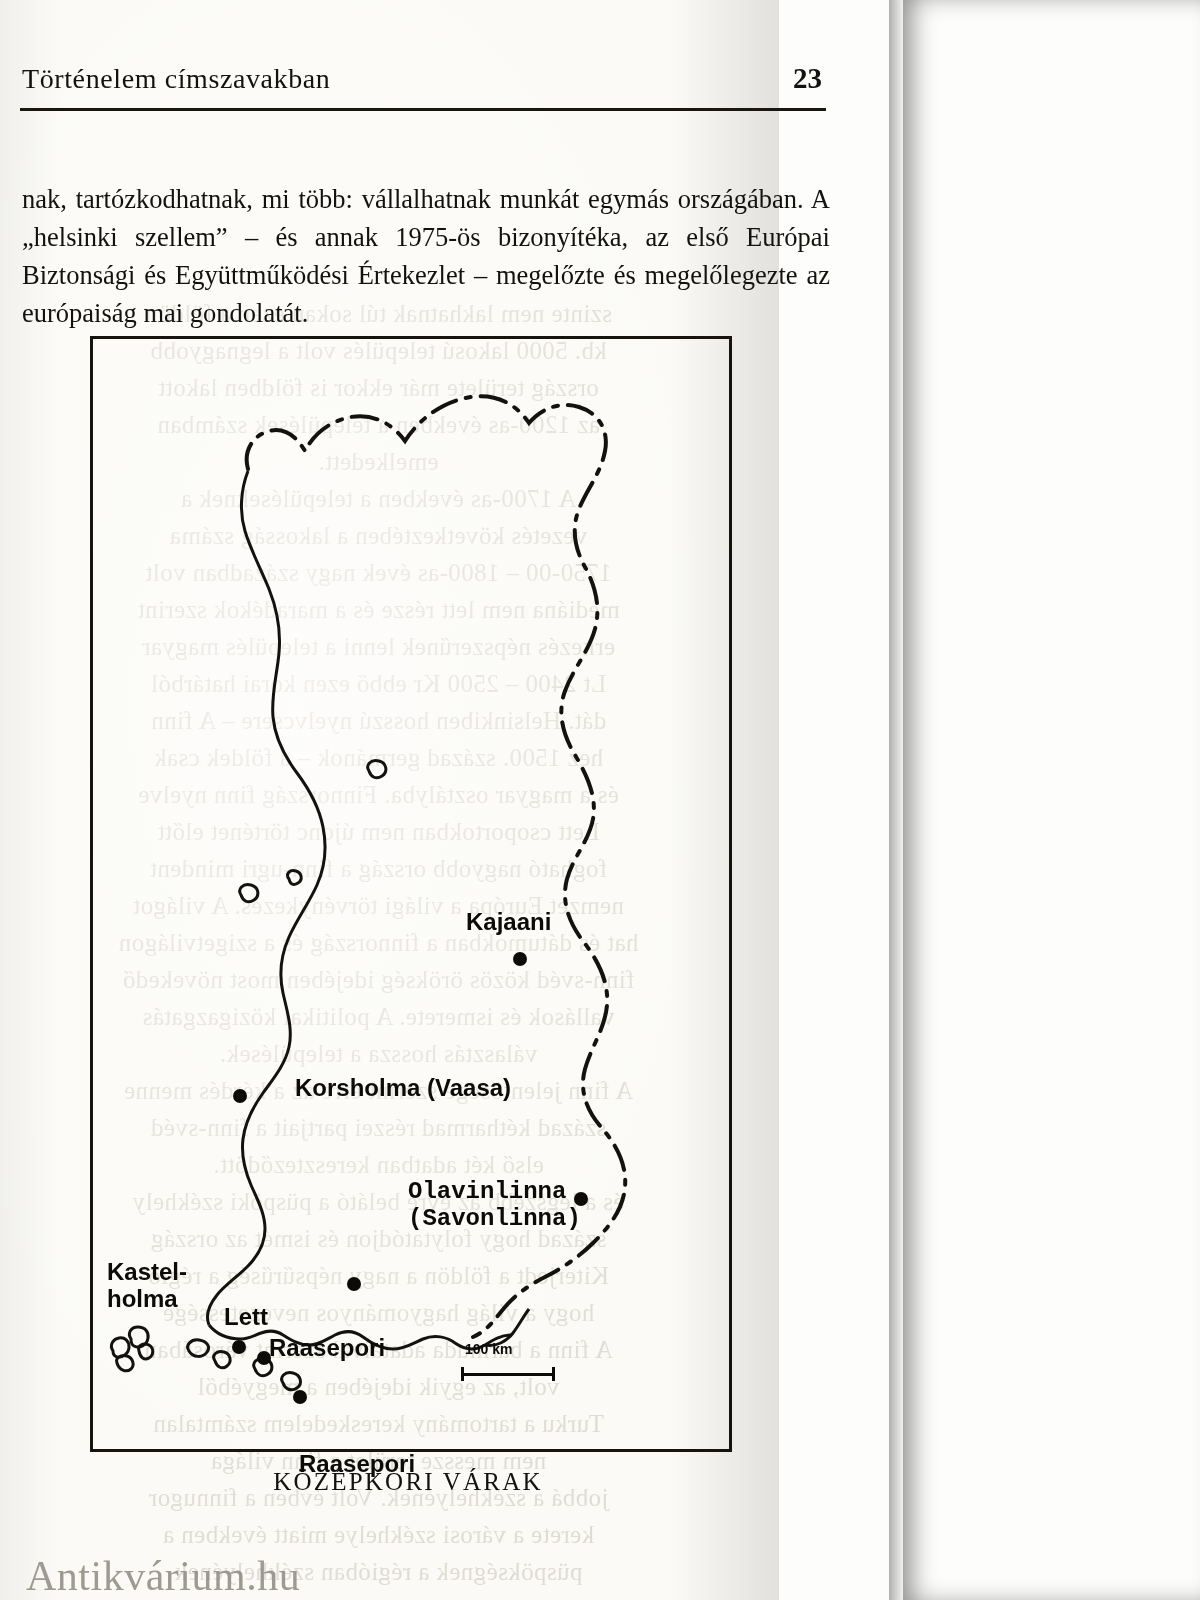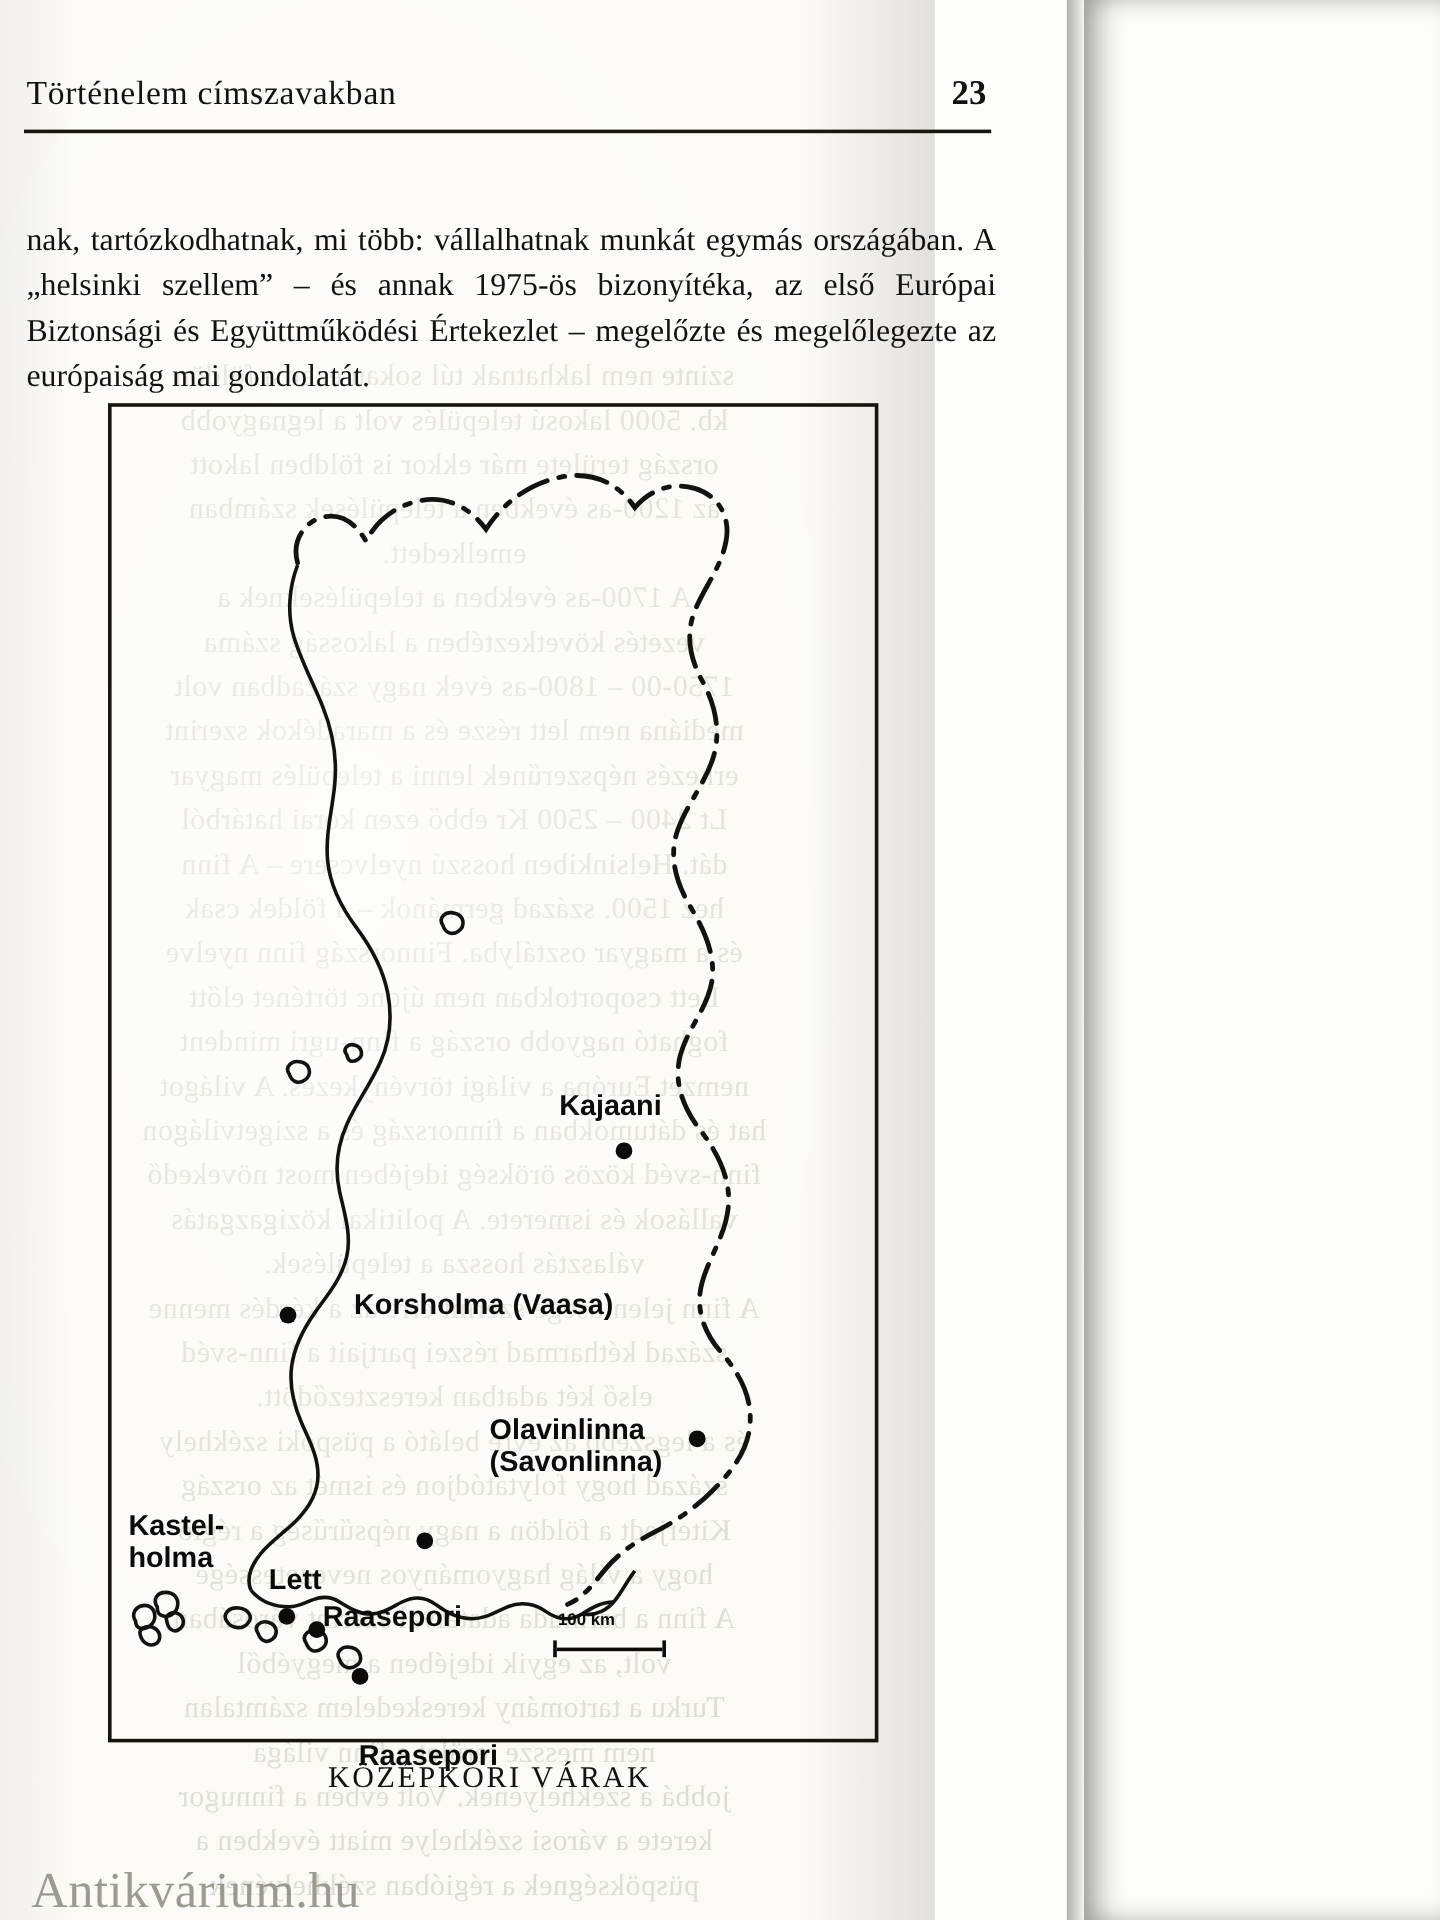--- a/index.html
+++ b/index.html
@@ -337,21 +337,21 @@
                  C283,441 278,438 276,432 Z" fill="none" stroke="#14120f" stroke-width="3"></path>
       </svg>
 
       <div class="city-dot" style="left:420px; top:613px;"></div>
       <div class="city-label" style="left:373px; top:570px;">Kajaani</div>
 
       <div class="city-dot" style="left:140px; top:750px;"></div>
       <div class="city-label" style="left:162px; top:736px;margin-left:40px;">Korsholma (Vaasa)</div>
 
       <div class="city-dot" style="left:481px; top:853px;"></div>
-      <div class="city-label" style="left:315px; top:840px;">Olavinlinna
+      <div class="city-label" style="left:315px; top:840px;font-family:Liberation Mono, monospace;">Olavinlinna
 (Savonlinna)</div>
 
       <div class="city-dot" style="left:254px; top:938px;"></div>
 
       <div class="city-label" style="left:14px; top:920px;">Kastel-
 holma</div>
 
       <div class="city-dot" style="left:139px; top:1001px;"></div>
       <div class="city-label" style="left:131px; top:965px;">Lett</div>
 

